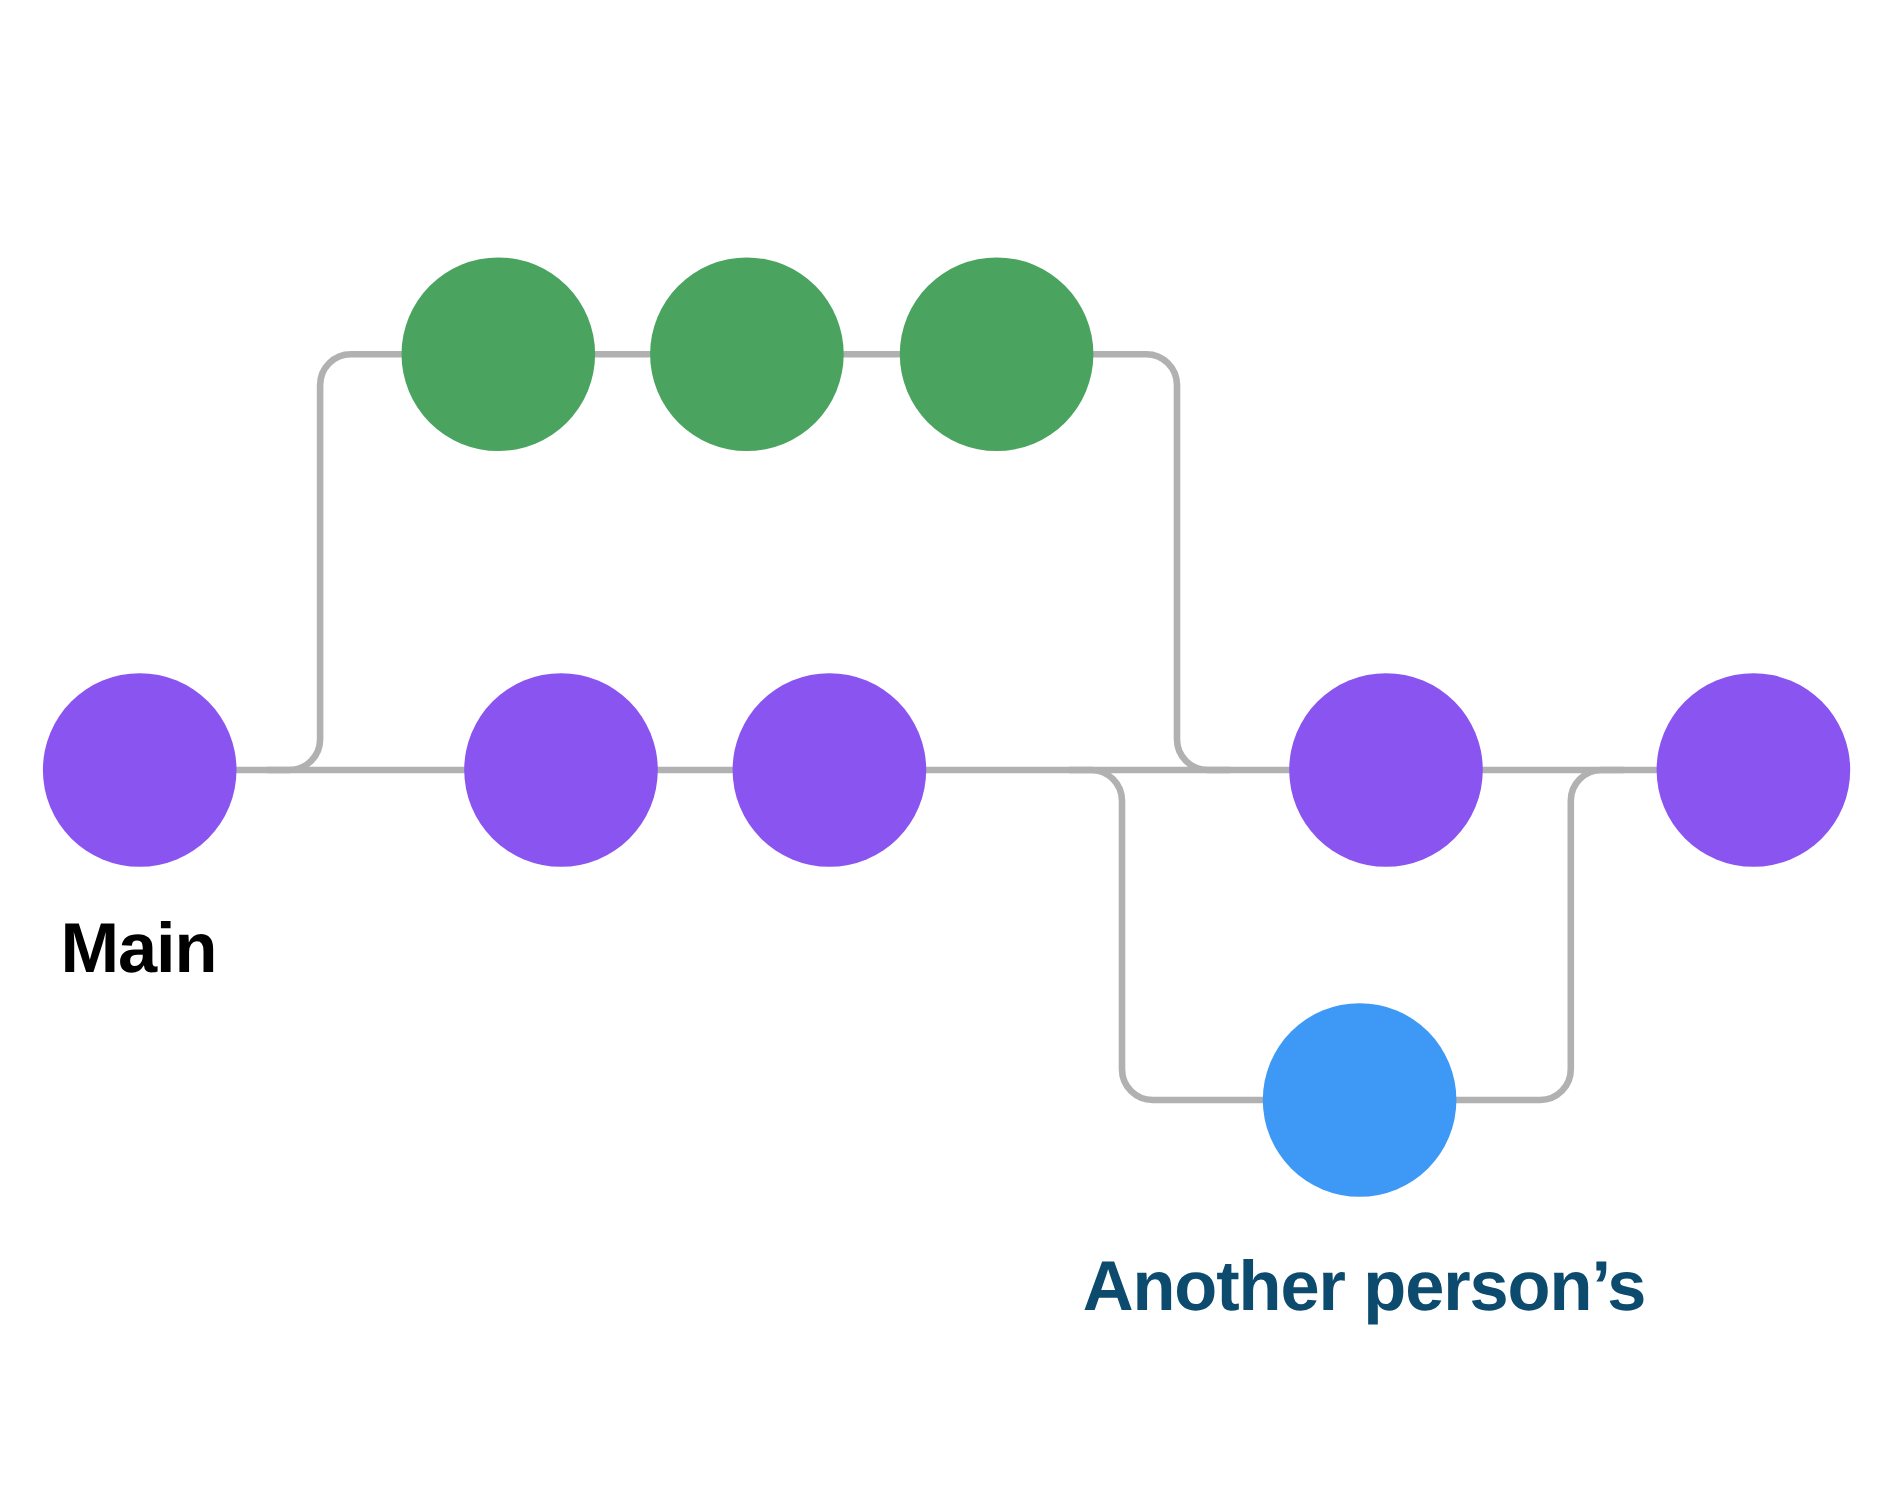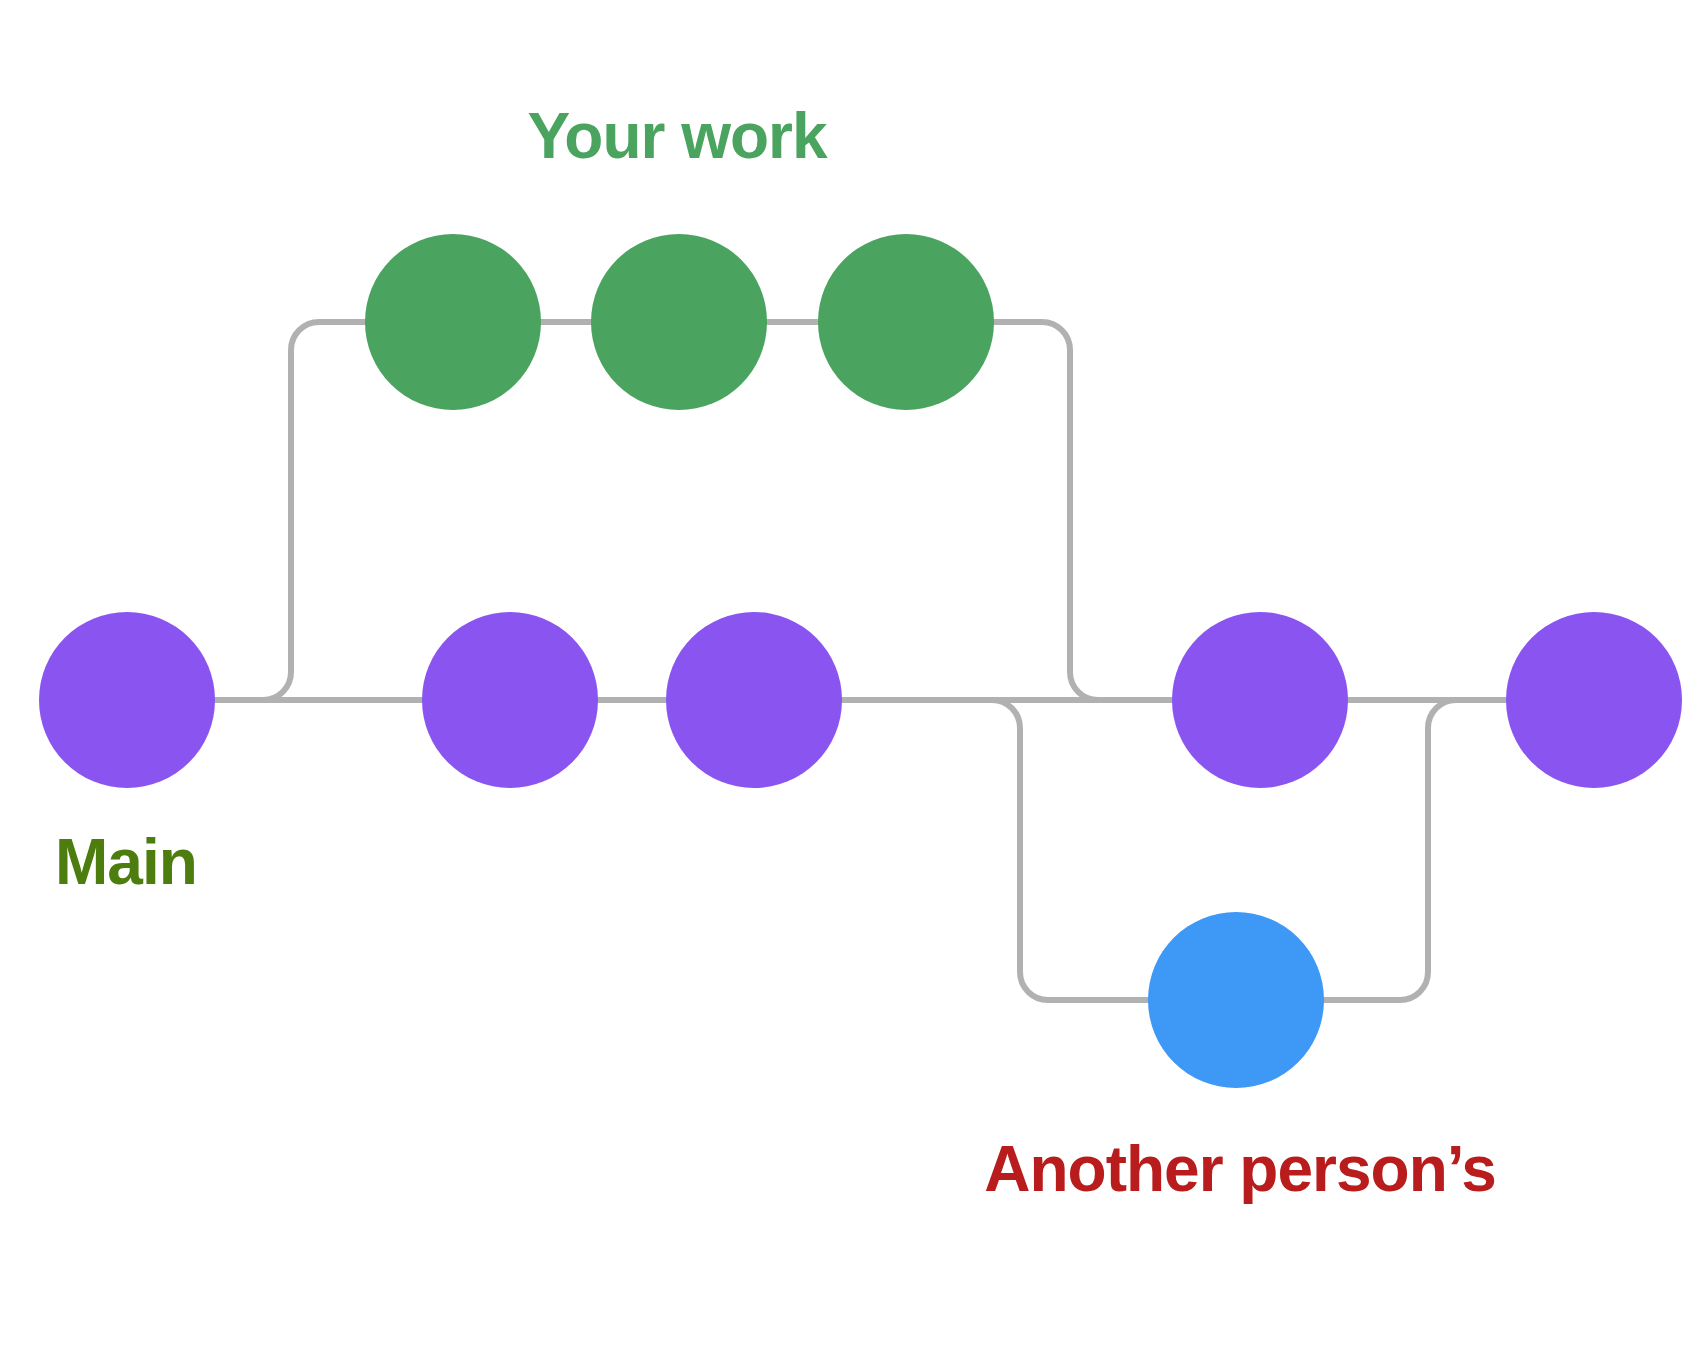--- a/index.html
+++ b/index.html
@@ -34,20 +34,19 @@
       <circle cx="510" cy="700" r="88" fill="#8A54F0"></circle>
       <circle cx="754" cy="700" r="88" fill="#8A54F0"></circle>
       <circle cx="1260" cy="700" r="88" fill="#8A54F0"></circle>
       <circle cx="1594" cy="700" r="88" fill="#8A54F0"></circle>
       <circle cx="453" cy="322" r="88" fill="#4AA45F"></circle>
       <circle cx="679" cy="322" r="88" fill="#4AA45F"></circle>
       <circle cx="906" cy="322" r="88" fill="#4AA45F"></circle>
       <circle cx="1236" cy="1000" r="88" fill="#3E98F5"></circle>
     </svg>
 
-  <div class="label centered" id="label-your-work" style="left: 677px; top: 104px; color: rgb(74, 164, 95);">Your work</div>
 
-  <div class="label" id="label-main" style="left: 55px; top: 830px; color: #4d7c0f;">Main</div>
+  <div class="label" id="label-main" style="left: 55px; top: 830px; color: #000000;">Main</div>
 
-  <div class="label centered" id="label-another" style="left: 1240px; top: 1126px; color: #b91c1c; line-height: 87px;">
+  <div class="label centered" id="label-another" style="left: 1240px; top: 1126px; color: #0c4a6e; line-height: 87px;">
     <div>Another person’s</div>
   </div>
 </div>
 
 </body></html>

